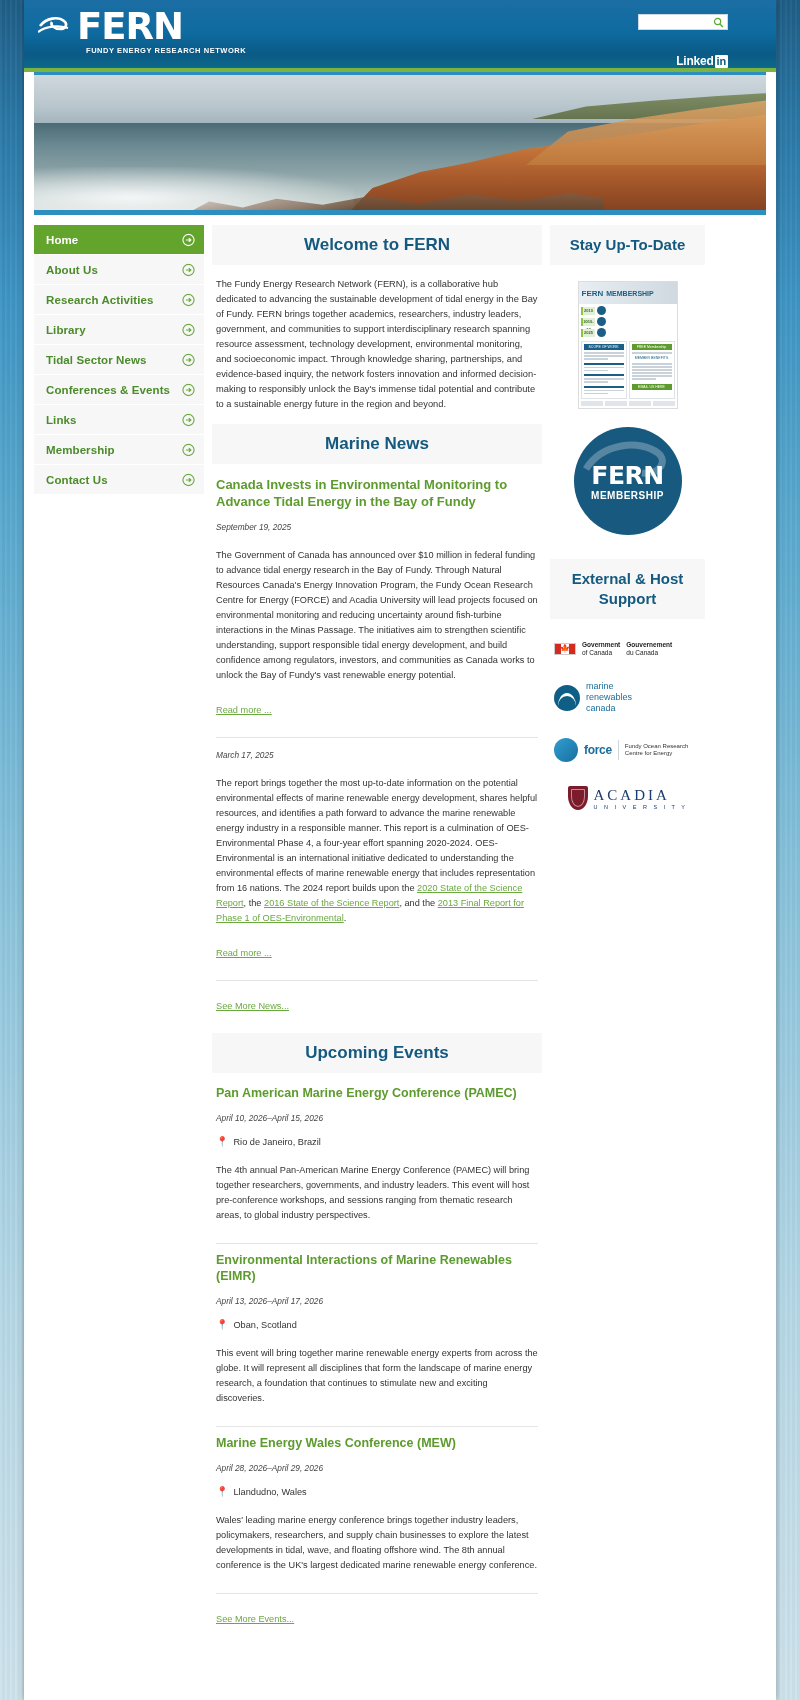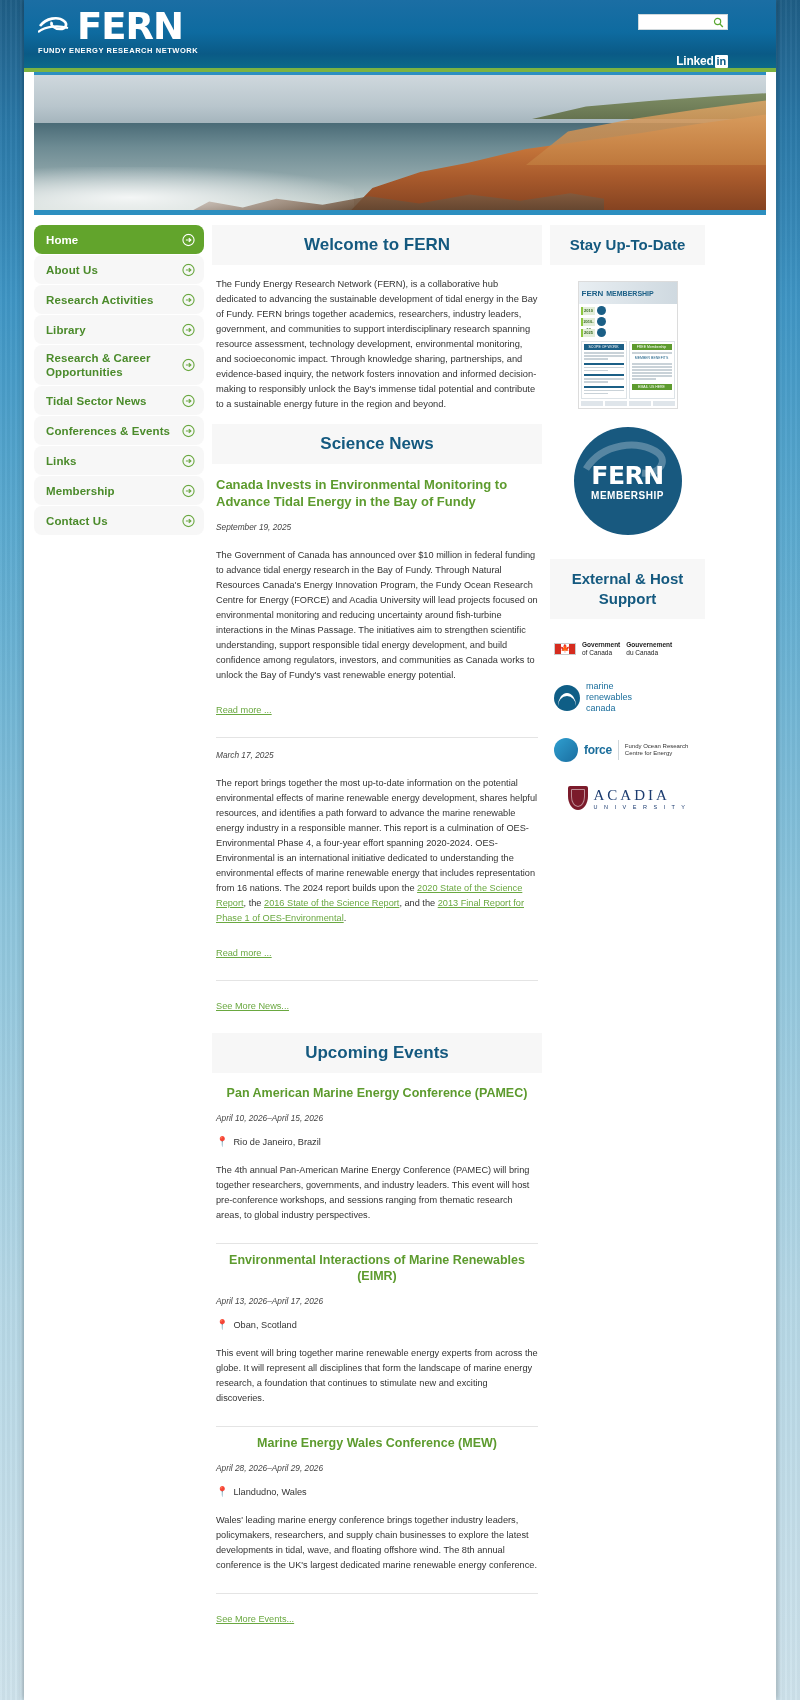--- a/index.html
+++ b/index.html
@@ -41,21 +41,21 @@
   .logo{ position:absolute; left:14px; top:11px; color:#fff; }
   .logo-main{ display:flex; align-items:center; }
   .logo-swoosh{ width:38px; height:30px; margin-right:1px; }
   .logo-word{
     font-family:"DejaVu Sans", sans-serif;
     font-weight:bold; font-size:37px; letter-spacing:-1px; line-height:31px;
     color:#ffffff;
   }
   .logo-sub{
     font-size:7.5px; letter-spacing:.55px; font-weight:bold;
-    margin-top:4px; color:#ffffff;
+    margin-top:4px; margin-left:48px; color:#ffffff;
   }
   .searchbox{
     position:absolute; right:48px; top:14px; width:90px; height:16px;
     background:#fff; border:1px solid #cfd8dc; display:flex; align-items:center;
   }
   .searchbox input{
     border:0; outline:0; width:100%; height:100%; font-size:10px; padding:0 4px;
     font-family:"Liberation Sans", sans-serif;
   }
   .search-ico{ position:absolute; right:3px; top:2px; width:11px; height:11px; }
@@ -97,21 +97,21 @@
   }
   .hero:after{ content:""; position:absolute; left:0; right:0; bottom:0; height:5px; background:#2d8fc0; }
   
   .body-wrap{ display:flex; padding:10px 10px 0 10px; gap:8px; background:#fff; }
   
   .leftnav{ width:170px; flex:0 0 170px; }
   .nav-item{
     position:relative; display:flex; align-items:center; min-height:29px;
     padding:6px 30px 6px 12px; margin-bottom:1px;
     background:#f7f7f7; color:#4b8b2b; font-size:11.5px; font-weight:bold;
-    letter-spacing:.1px; cursor:pointer; line-height:14px;border-radius:8px;
+    letter-spacing:.1px; cursor:pointer; line-height:14px;
   }
   .nav-item.active{ background:#62a42c; color:#fff; }
   .nav-arrow{ position:absolute; right:9px; top:50%; transform:translateY(-50%); width:13px; height:13px; }
   
   .main{ width:330px; flex:0 0 330px; }
   .sec-head{
     background:#f7f7f7; text-align:center; color:#14597f;
     font-size:17px; font-weight:bold; padding:10px 6px; margin-bottom:12px;
   }
   .intro{
@@ -120,21 +120,21 @@
   .art{ padding:0 4px; }
   .art-title{
     color:#5d9b2e; font-size:13px; font-weight:bold; line-height:17px; margin:6px 0 0 0; cursor:pointer;
   }
   .art-date{ font-size:8.3px; font-style:italic; color:#444; margin:12px 0 0 0; }
   .art-body{ font-size:9.2px; line-height:15px; color:#333; margin:16px 0 0 0; }
   .art-body a, .readmore, .seemore{ color:#6aa840; text-decoration:underline; }
   .readmore{ display:inline-block; font-size:9.2px; margin:22px 0 0 0; cursor:pointer; }
   .rule{ border:0; border-top:1px solid #e4e4e4; margin:20px 0 0 0; }
   .seemore{ display:inline-block; font-size:9.2px; margin:20px 0 22px 0; cursor:pointer; }
-  .evt-title{ color:#5d9b2e; font-size:12.5px; font-weight:bold; line-height:16px; margin:8px 0 0 0; cursor:pointer;text-align:center; }
+  .evt-title{ color:#5d9b2e; font-size:12.5px; font-weight:bold; line-height:16px; margin:8px 0 0 0; cursor:pointer; }
   .evt-date{ font-size:8.3px; font-style:italic; color:#444; margin:12px 0 0 0; }
   .evt-loc{ font-size:9.2px; color:#333; margin:14px 0 0 0; display:flex; align-items:center; gap:5px; }
   .pin{ font-size:10px; line-height:10px; }
   .evt-body{ font-size:9.2px; line-height:15px; color:#333; margin:16px 0 0 0; }
   
   .rightcol{ width:155px; flex:0 0 155px; }
   .r-head{
     background:#f7f7f7; text-align:center; color:#14597f;
     font-size:15px; font-weight:bold; padding:10px 6px; line-height:20px;
   }
@@ -262,27 +262,20 @@
         </svg>
       </div>
       <div class="nav-item">
         <span>Library</span>
         <svg class="nav-arrow" viewBox="0 0 14 14">
           <circle cx="7" cy="7" r="6" fill="none" stroke="#6aa840" stroke-width="1.2"></circle>
           <path d="M4.2 7h5.2M7.3 4.9L9.6 7 7.3 9.1" fill="none" stroke="#6aa840" stroke-width="1.2"></path>
         </svg>
       </div>
       <div class="nav-item">
-        <span>Research &amp; Career Opportunities</span>
-        <svg class="nav-arrow" viewBox="0 0 14 14">
-          <circle cx="7" cy="7" r="6" fill="none" stroke="#6aa840" stroke-width="1.2"></circle>
-          <path d="M4.2 7h5.2M7.3 4.9L9.6 7 7.3 9.1" fill="none" stroke="#6aa840" stroke-width="1.2"></path>
-        </svg>
-      </div>
-      <div class="nav-item">
         <span>Tidal Sector News</span>
         <svg class="nav-arrow" viewBox="0 0 14 14">
           <circle cx="7" cy="7" r="6" fill="none" stroke="#6aa840" stroke-width="1.2"></circle>
           <path d="M4.2 7h5.2M7.3 4.9L9.6 7 7.3 9.1" fill="none" stroke="#6aa840" stroke-width="1.2"></path>
         </svg>
       </div>
       <div class="nav-item">
         <span>Conferences &amp; Events</span>
         <svg class="nav-arrow" viewBox="0 0 14 14">
           <circle cx="7" cy="7" r="6" fill="none" stroke="#6aa840" stroke-width="1.2"></circle>
@@ -310,21 +303,21 @@
           <path d="M4.2 7h5.2M7.3 4.9L9.6 7 7.3 9.1" fill="none" stroke="#6aa840" stroke-width="1.2"></path>
         </svg>
       </div>
     </nav>
 
     <main class="main">
 
       <div class="sec-head">Welcome to FERN</div>
       <div class="intro">The Fundy Energy Research Network (FERN), is a collaborative hub dedicated to advancing the sustainable development of tidal energy in the Bay of Fundy. FERN brings together academics, researchers, industry leaders, government, and communities to support interdisciplinary research spanning resource assessment, technology development, environmental monitoring, and socioeconomic impact. Through knowledge sharing, partnerships, and evidence-based inquiry, the network fosters innovation and informed decision-making to responsibly unlock the Bay's immense tidal potential and contribute to a sustainable energy future in the region and beyond.</div>
 
-      <div class="sec-head">Science News</div>
+      <div class="sec-head">Marine News</div>
 
       <article class="art">
         <h2 class="art-title">Canada Invests in Environmental Monitoring to Advance Tidal Energy in the Bay of Fundy</h2>
         <p class="art-date">September 19, 2025</p>
         <p class="art-body">The Government of Canada has announced over $10 million in federal funding to advance tidal energy research in the Bay of Fundy. Through Natural Resources Canada's Energy Innovation Program, the Fundy Ocean Research Centre for Energy (FORCE) and Acadia University will lead projects focused on environmental monitoring and reducing uncertainty around fish-turbine interactions in the Minas Passage. The initiatives aim to strengthen scientific understanding, support responsible tidal energy development, and build confidence among regulators, investors, and communities as Canada works to unlock the Bay of Fundy's vast renewable energy potential.</p>
         <a class="readmore">Read more ...</a>
         <hr class="rule">
       </article>
 
       <article class="art">

